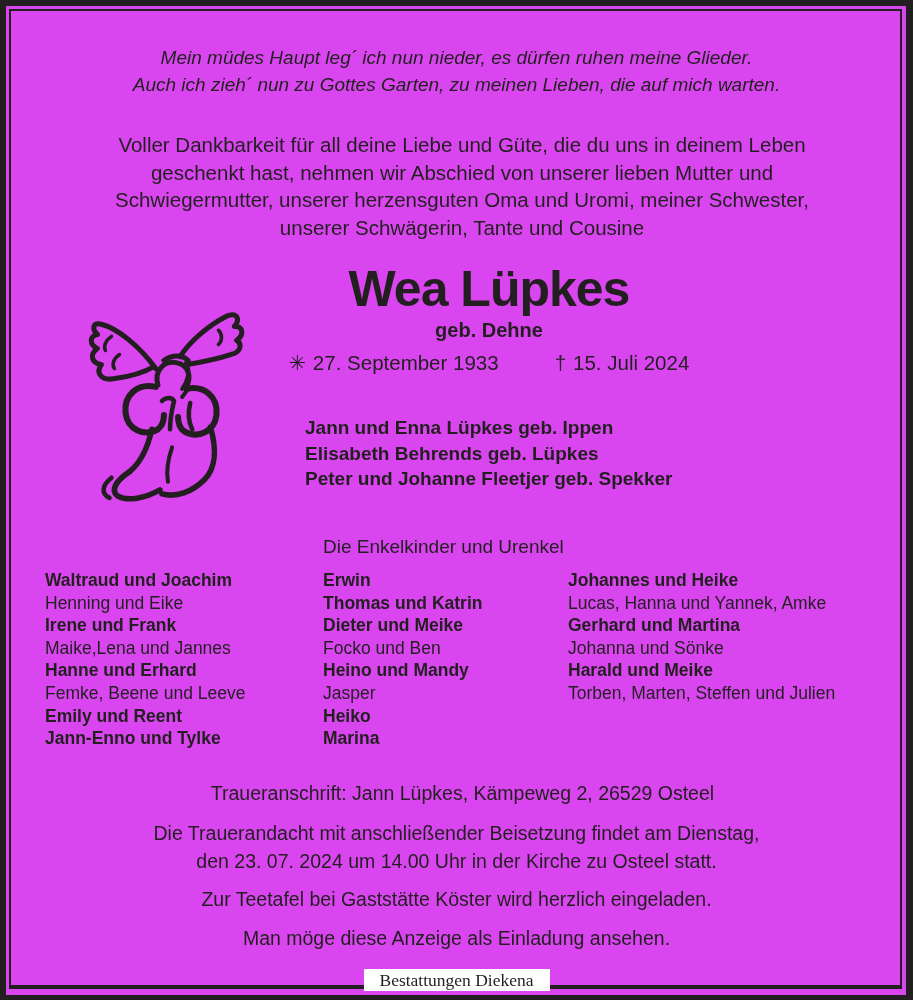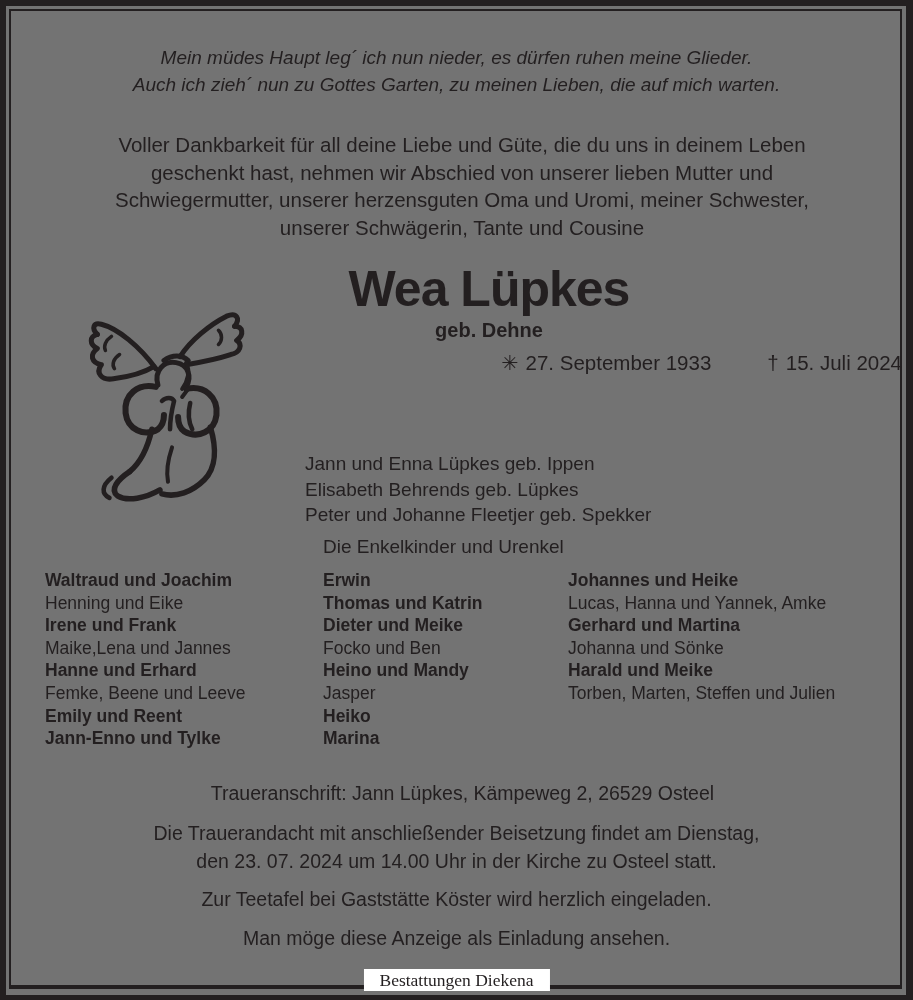--- a/index.html
+++ b/index.html
@@ -1,18 +1,18 @@
 <!DOCTYPE html>
 <html lang="de"><head>
 <meta charset="utf-8">
 <style>
   html,body{margin:0;padding:0;background:#fff;}
   .page{
     position:relative;width:913px;height:1000px;overflow:hidden;
-    background:#737373;color:#231f20;
+    background:#d946ef;color:#231f20;
     font-family:"Liberation Sans","DejaVu Sans",sans-serif;
   }
   
   .bar{position:absolute;background:#231f20;}
   .bar-top{top:0;left:0;right:0;height:6px;}
   .bar-left{top:0;left:0;bottom:0;width:6px;}
   .bar-right{top:0;right:0;bottom:0;width:7px;}
   .bar-bottom{left:0;right:0;bottom:0;height:5px;}
   
   .inner-frame{
@@ -20,23 +20,23 @@
     border:2px solid #231f20;border-bottom-width:4px;
   }
   .abs{position:absolute;}
   .centered{left:0;right:0;text-align:center;}
   .centered-shift{left:76px;right:11px;text-align:center;}
   .epigraph{top:44px;font-style:italic;font-size:19px;line-height:27px;}
   .intro{top:131px;font-size:20.5px;line-height:27.5px;margin-left:11px;}
   .angel{top:296px;left:76px;width:184px;height:212px;}
   .name{top:260px;font-size:50px;font-weight:700;letter-spacing:-1px;}
   .maiden{top:319px;font-size:20px;font-weight:700;}
-  .dates{top:351px;font-size:20.5px;display:flex;justify-content:flex-end;gap:56px;}
+  .dates{top:351px;font-size:20.5px;display:flex;justify-content:center;gap:56px;}
   .dates .sym{margin-right:7px;}
-  .mourners{top:415px;left:305px;font-size:19px;font-weight:400;line-height:25.7px;text-align:left;margin-top:36px;}
+  .mourners{top:415px;left:305px;font-size:19px;font-weight:700;line-height:25.7px;text-align:left;}
   .desc-heading{top:536px;left:323px;font-size:19px;}
   .col{top:569px;font-size:17.5px;line-height:22.6px;text-align:left;}
   .col-1{left:45px;}
   .col-2{left:323px;}
   .col-3{left:568px;}
   .entry{font-weight:400;}
   .entry.b{font-weight:700;}
   .address{top:782px;font-size:19.5px;margin-left:12px;}
   .service{top:819px;font-size:19.5px;line-height:28px;}
   .tea{top:888px;font-size:19.5px;}

